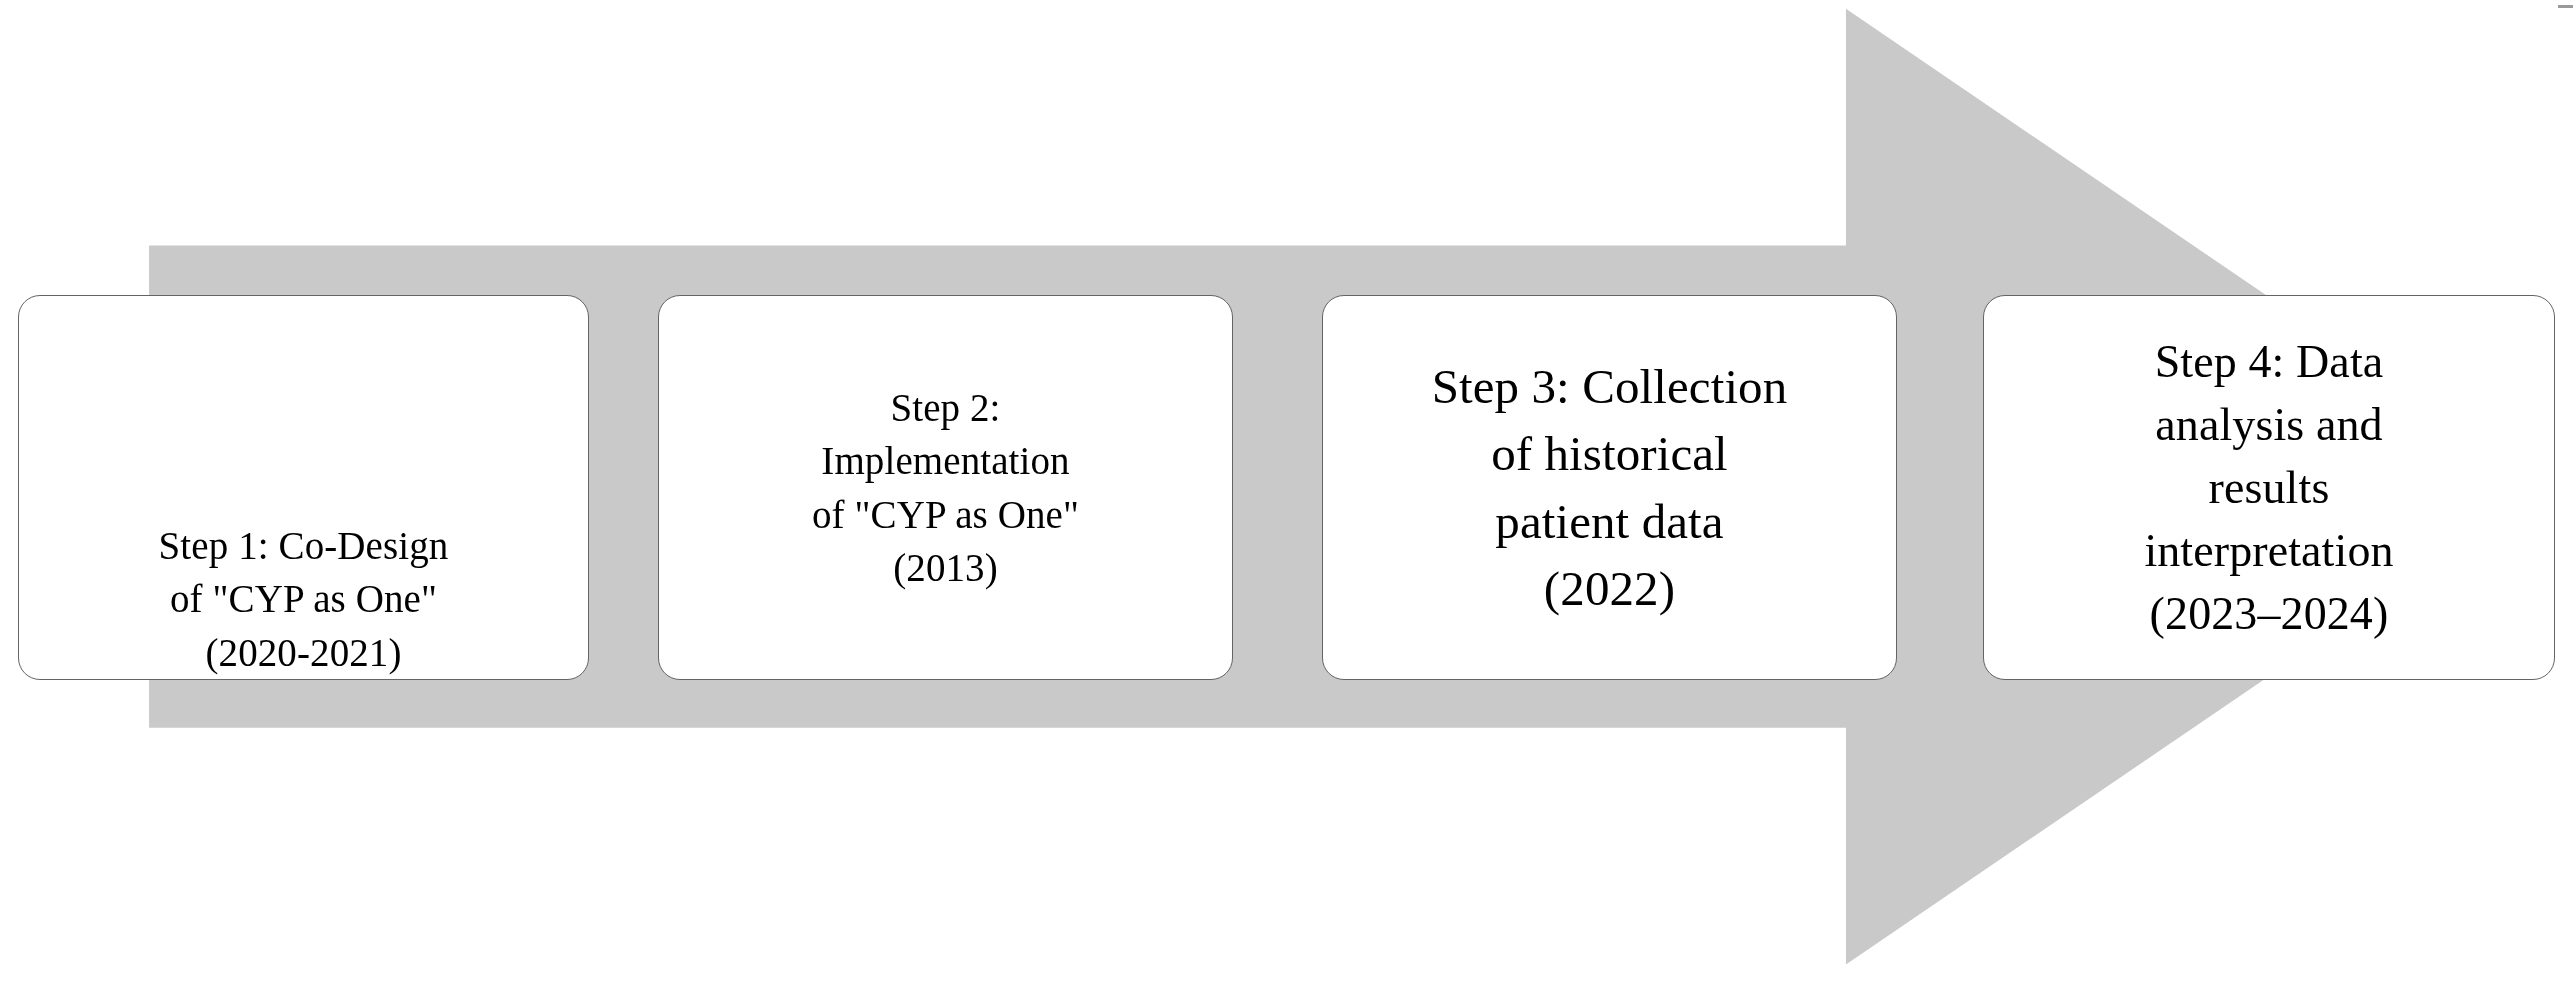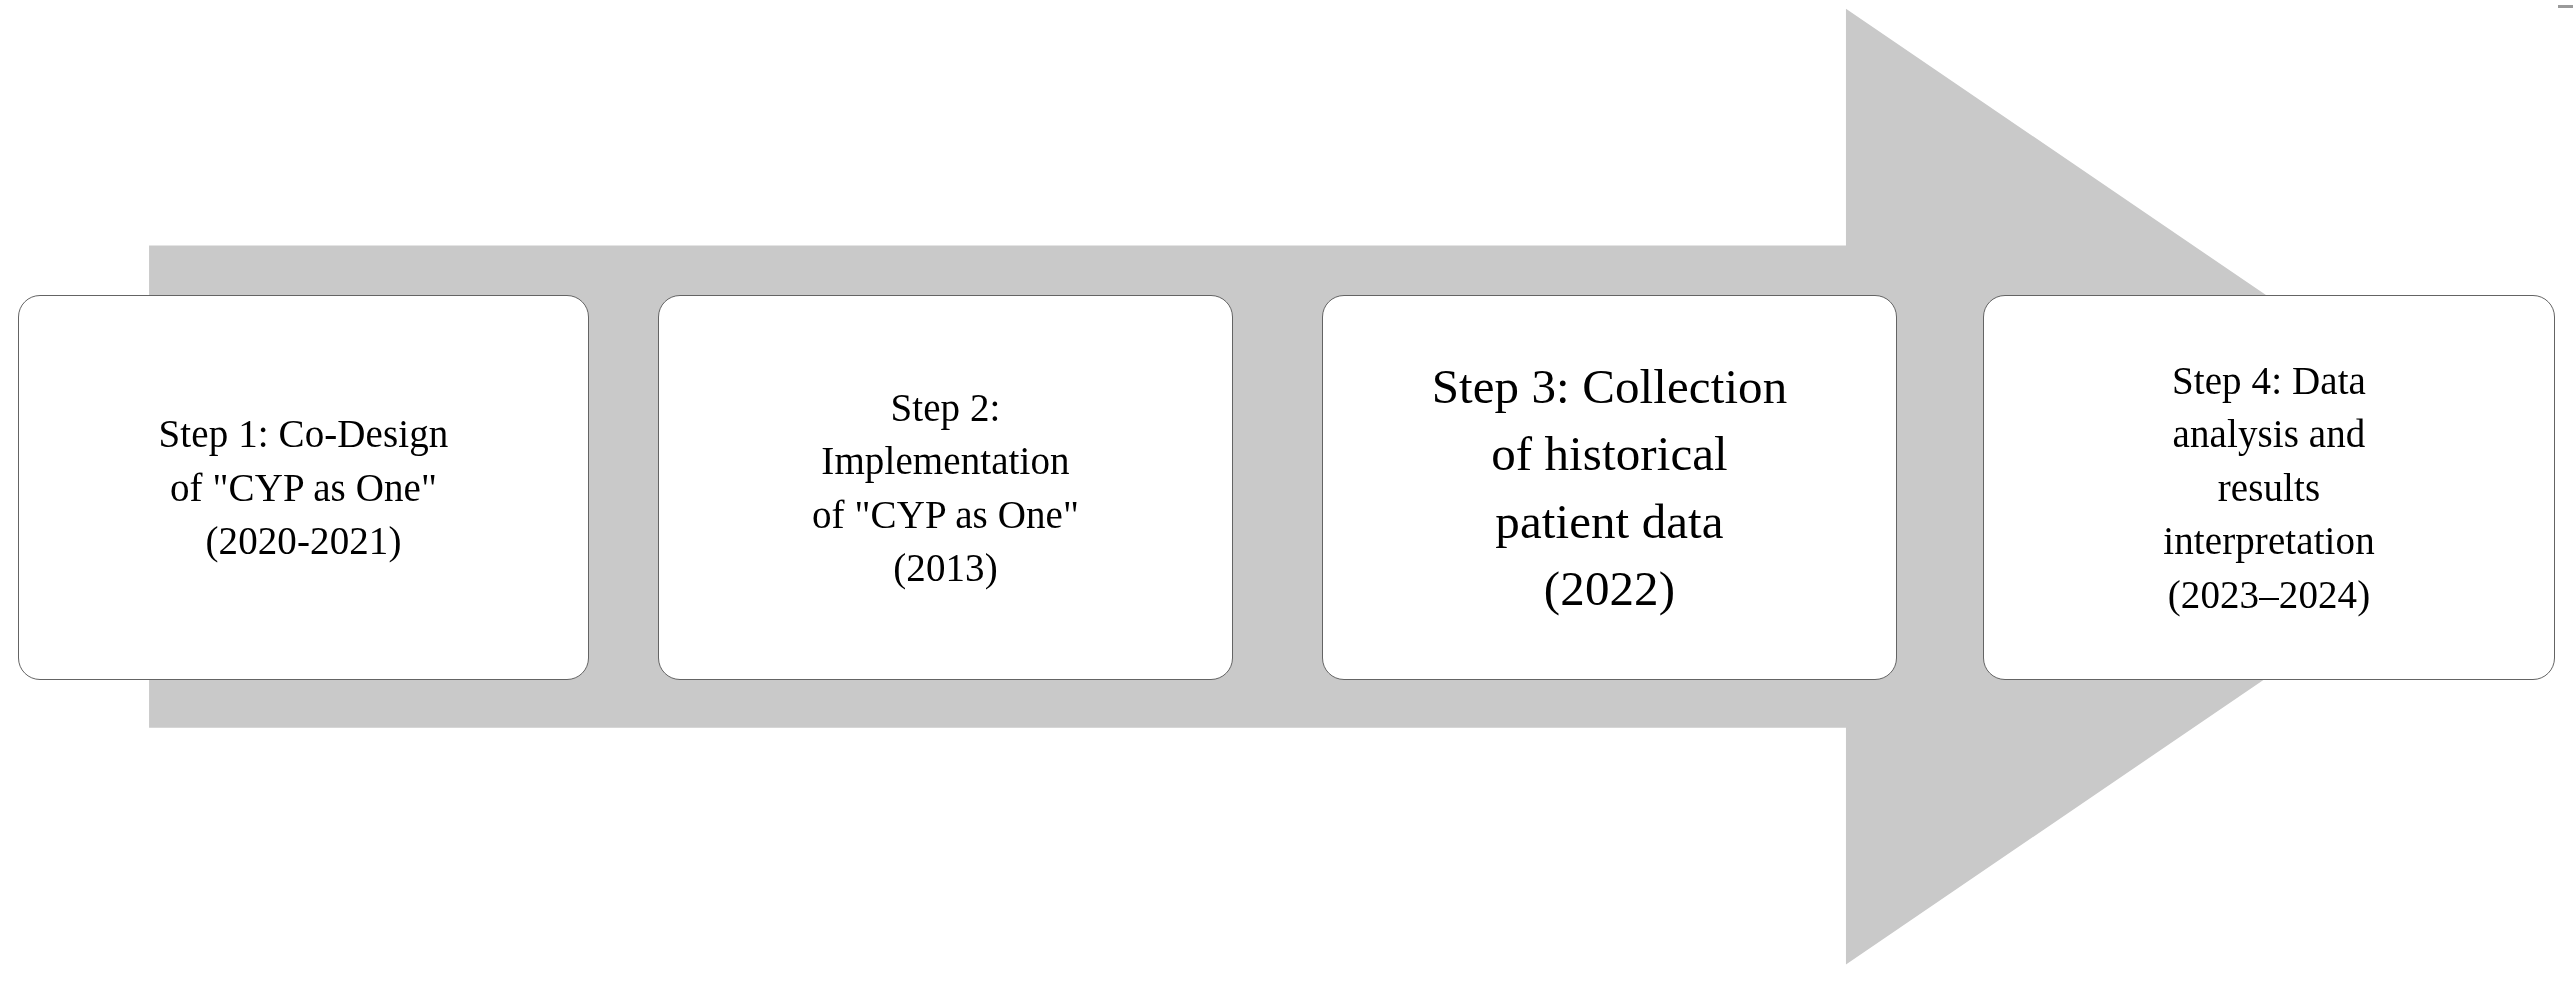--- a/index.html
+++ b/index.html
@@ -39,29 +39,29 @@
     display: block;
     text-align: center;
     font-family: "Liberation Serif", "DejaVu Serif", serif;
     font-size: 39px;
     line-height: 1.37;
     color: #000000;
     padding: 0 13.6px;
     white-space: pre-line;
     letter-spacing: 0.1px;
   }
-  #box-1 { left: 18px;   width: 571px; }
+  #box-1 { left: 18px;   width: 571px; align-items: flex-end; }
   #box-2 { left: 658px;  width: 575px; }
   #box-3 { left: 1322px; width: 575px; }
   #box-4 { left: 1983px; width: 572px; }
 
   #box-1 .step-label { font-size: 39px; }
   #box-2 .step-label { font-size: 39px; }
   #box-3 .step-label { font-size: 49px; }
-  #box-4 .step-label { font-size: 39px; }
+  #box-4 .step-label { font-size: 46px; }
 
   #crop-mark {
     position: absolute;
     left: 2558px;
     top: 5.1px;
     width: 15.3px;
     height: 3.4px;
     background: #9a9a9a;
   }
 </style>

